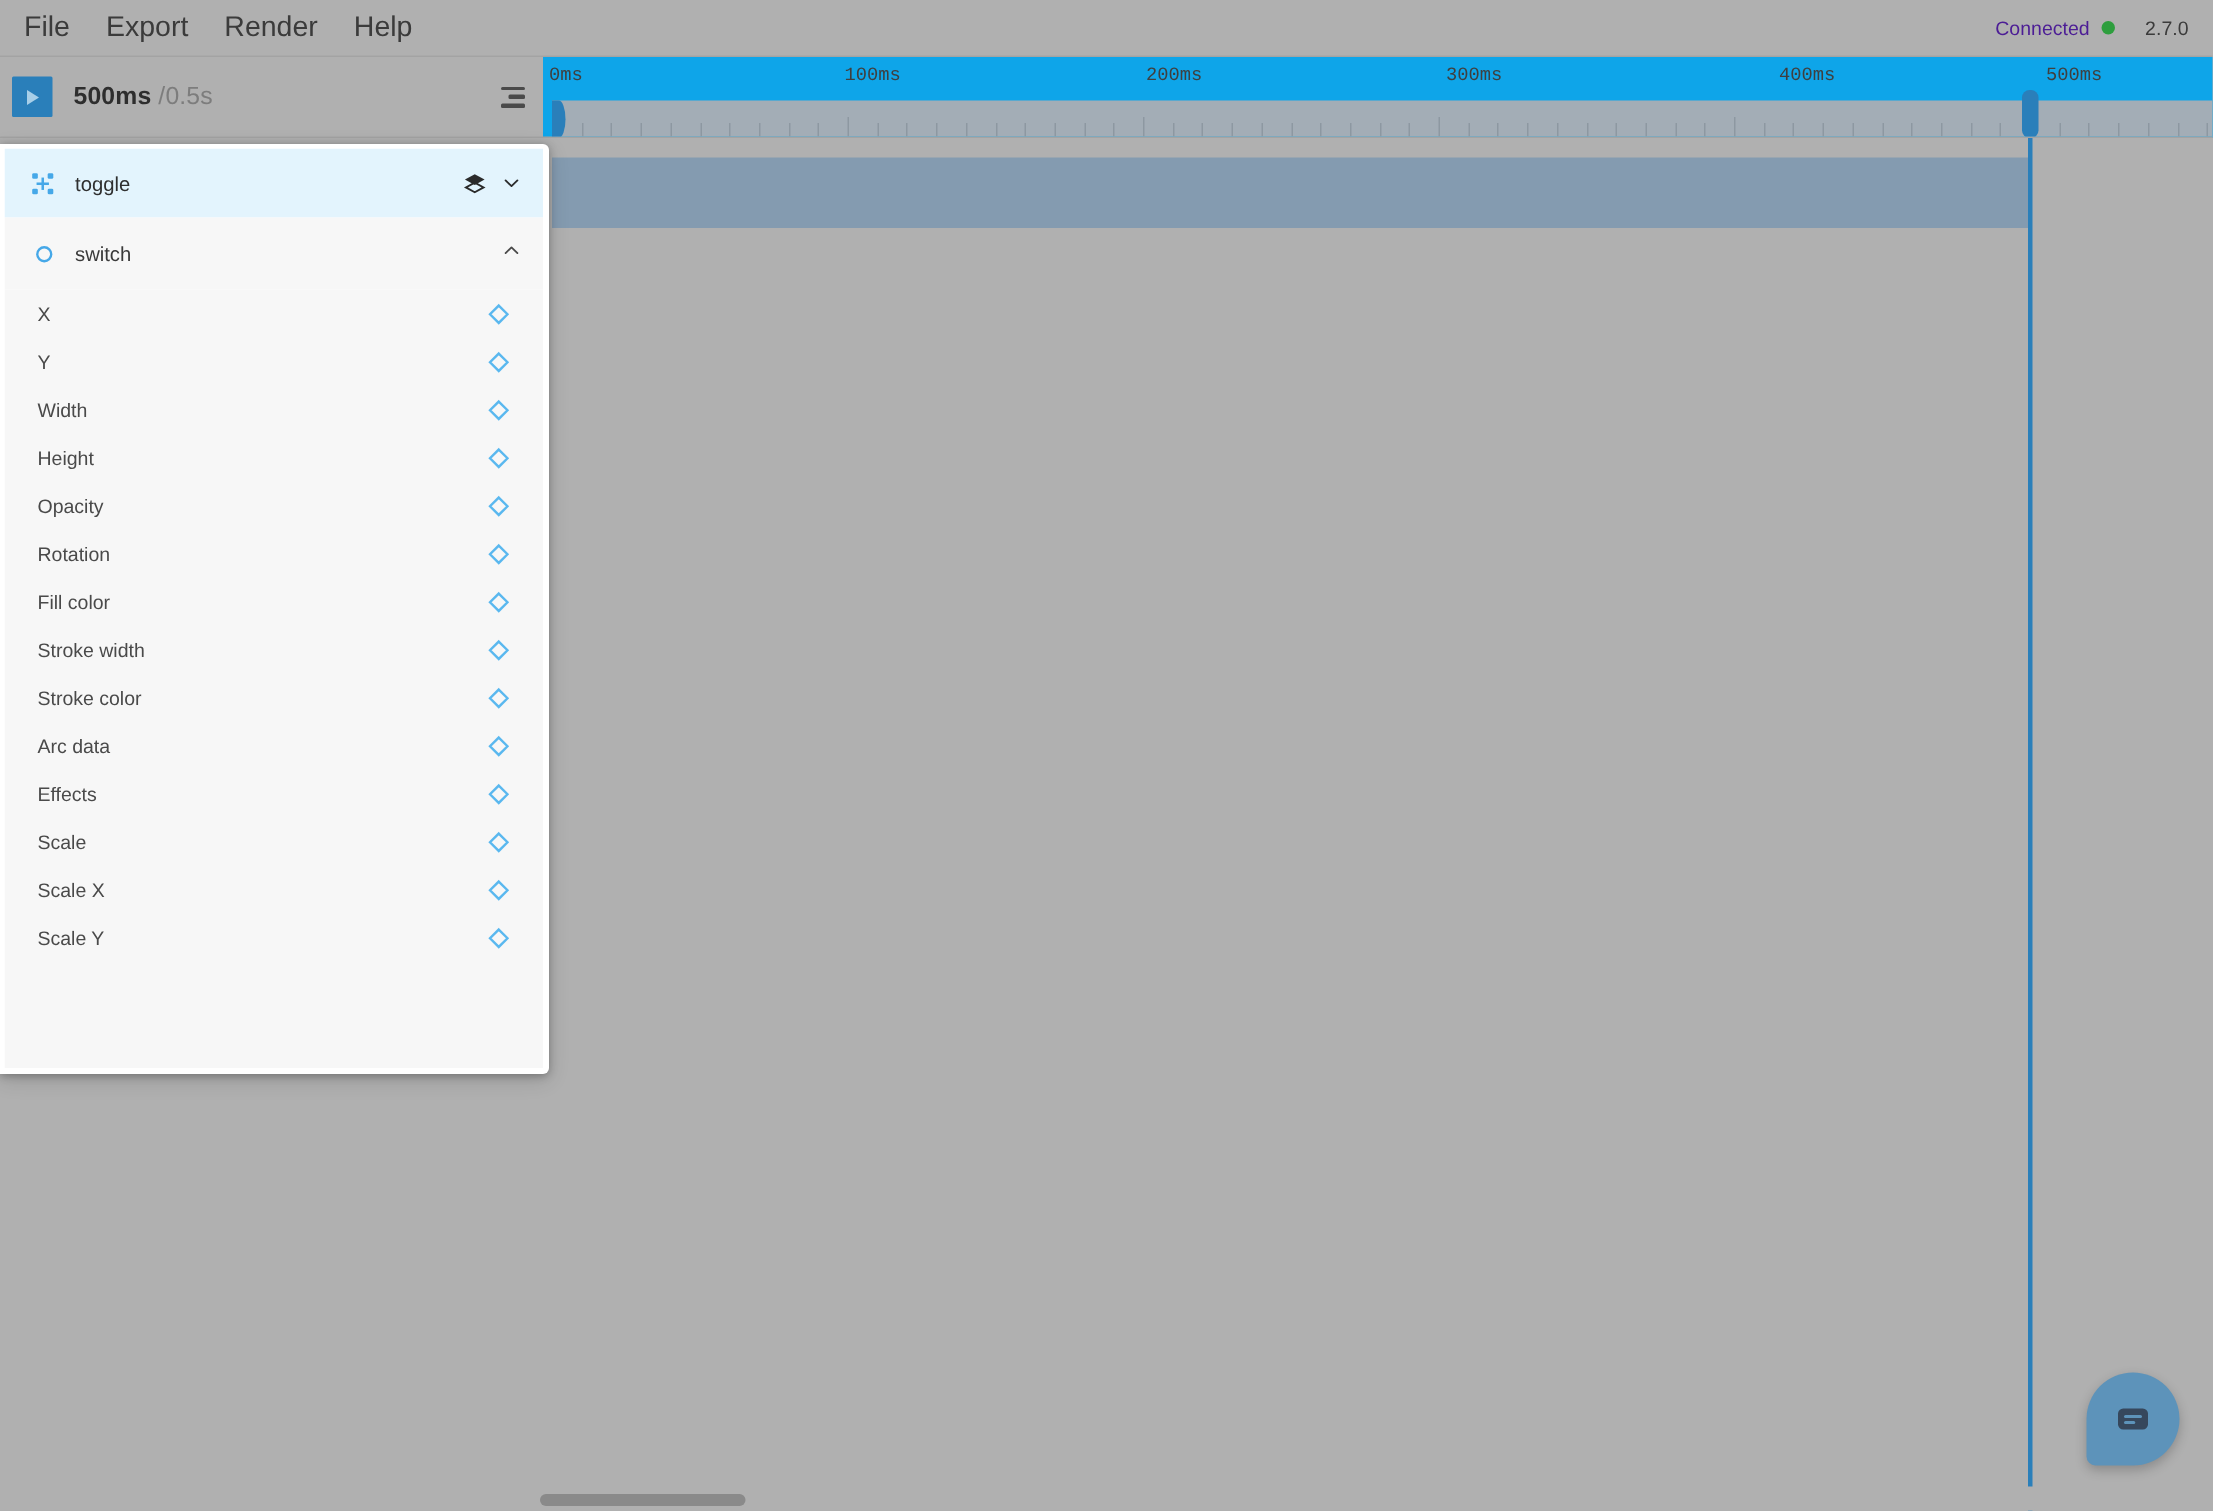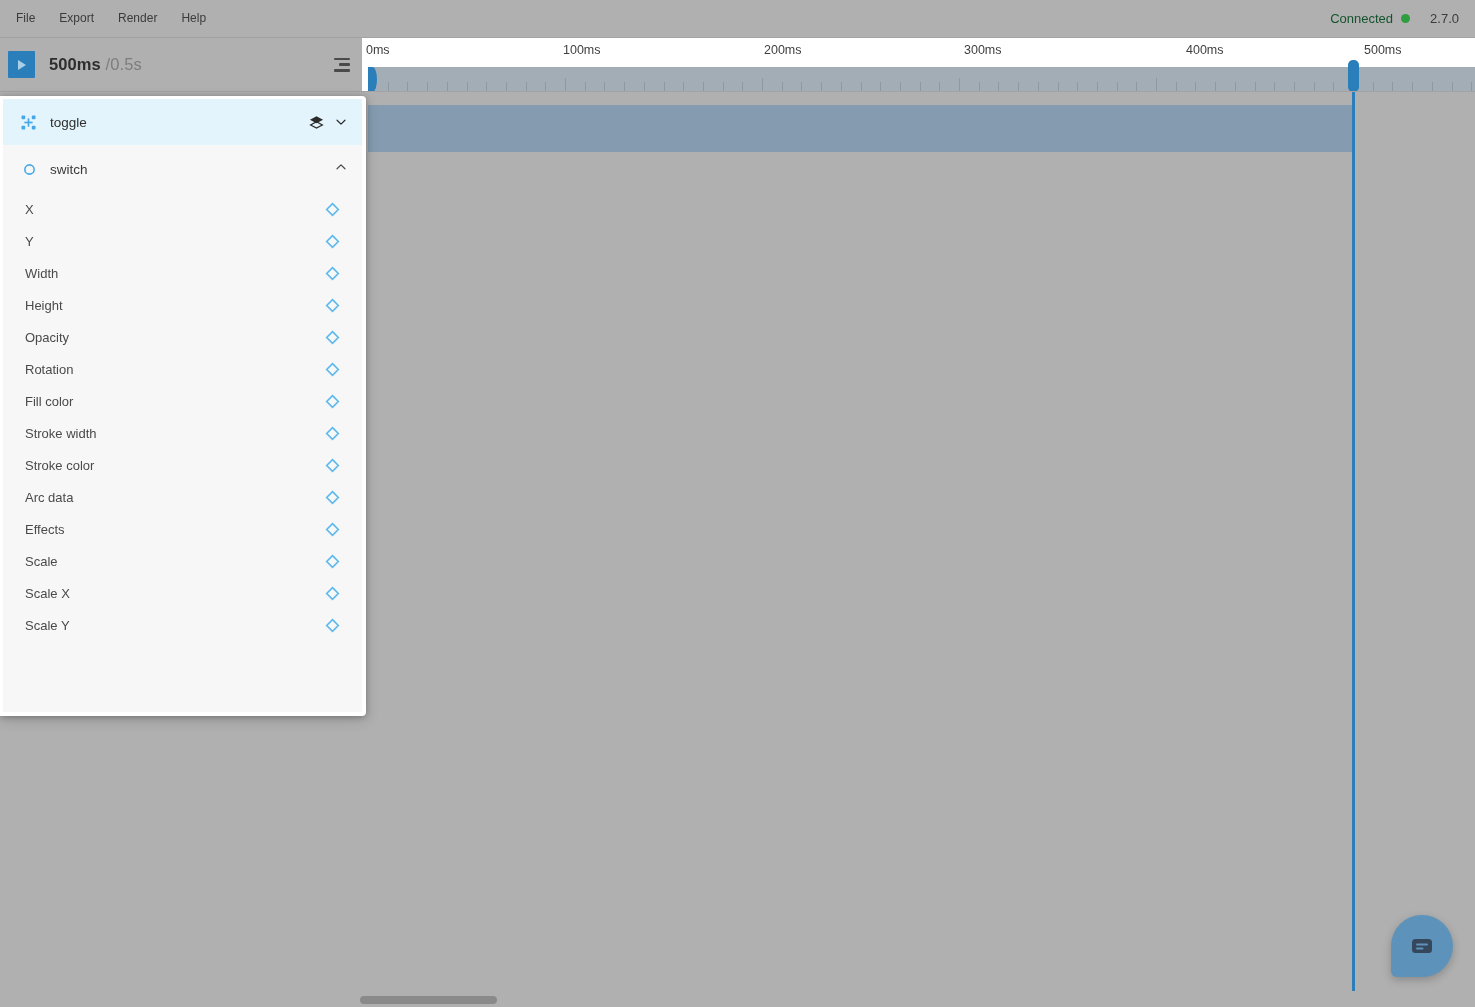--- a/index.html
+++ b/index.html
@@ -13,30 +13,30 @@
 
   
   #menubar {
     position: absolute; top:0; left:0;
     width: 1475px; height: 38px;
     background: #b0b0b0;
     border-bottom: 1px solid #a3a3a3;
     display: flex; align-items: center;
   }
   .menu-item {
-    font-size: 12px; color: #3b3b3b;
+    font-size: 19px; color: #3b3b3b;
     padding: 0 12px; line-height: 37px; cursor: default;
     white-space: nowrap;
   }
   .menu-item:first-child { margin-left: 4px; }
   #menubar-right {
     margin-left: auto; display:flex; align-items:center;
     padding-right: 16px; gap: 8px;
   }
-  #conn-label { font-size: 13px; color:#14532d; }
+  #conn-label { font-size: 13px; color:#4c1d95; }
   #conn-dot { width: 9px; height: 9px; border-radius: 50%; background: #2e9e3e; display:inline-block; }
   #version { font-size: 13px; color:#3b3b3b; margin-left: 12px; }
 
   
   #transport {
     position:absolute; top:38px; left:0;
     width: 362px; height: 54px;
     background:#b0b0b0;
     border-bottom: 1px solid #a3a3a3;
     display:flex; align-items:center;
@@ -62,23 +62,24 @@
   }
   #toolbar-menu-icon i { display:block; height:2.5px; background:#4a4a4a; border-radius:1px; }
   #toolbar-menu-icon i:nth-child(1){ width:16px; }
   #toolbar-menu-icon i:nth-child(2){ width:11px; }
   #toolbar-menu-icon i:nth-child(3){ width:16px; }
 
   
   #ruler-wrap {
     position:absolute; top:38px; left:362px;
     width: 1113px; height: 54px;
-    background:#ffffff;
+    background:#0ea5e9;
     border-bottom:1px solid #a3a3a3;
     overflow:hidden;
+    font-family:Liberation Mono, monospace;
   }
   .ruler-label {
     position:absolute; top:5px;
     font-size:12.5px; color:#3f3f3f; white-space:nowrap;
   }
   #ruler-track {
     position:absolute; left:0; top:29px;
     height:25px; background:#a3adb6;
   }
   .tick {

